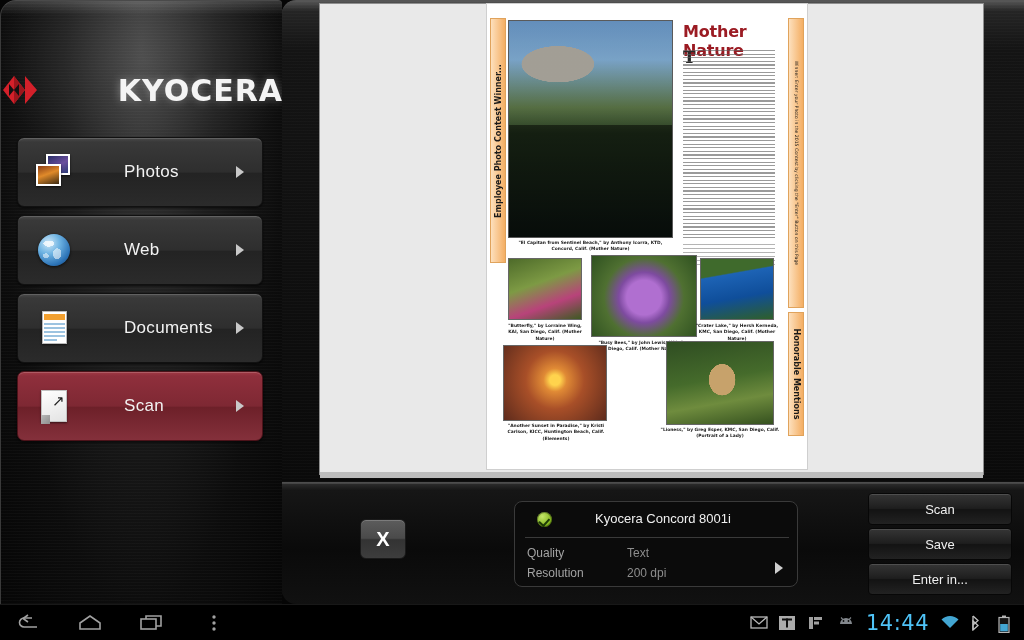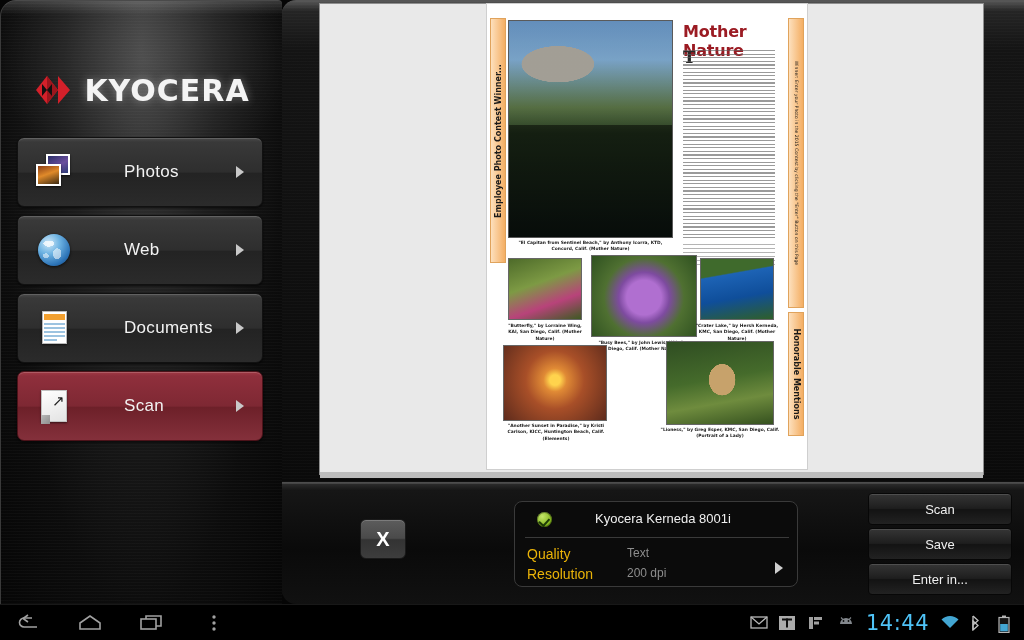--- a/index.html
+++ b/index.html
@@ -28,21 +28,21 @@
     background: linear-gradient(180deg, rgba(255,255,255,.18), rgba(255,255,255,0));
     pointer-events:none;
   }
   .sidebar-glow{
     position:absolute; left:-20px; top:-60px; width:330px; height:240px;
     background: radial-gradient(ellipse at center, rgba(255,255,255,.10) 0%, rgba(255,255,255,0) 65%);
     pointer-events:none;
   }
   .logo-wrap{
     position:absolute; left:0; top:58px; width:282px; height:62px;
-    display:flex; align-items:center; justify-content:center; gap:10px;
+    display:flex; align-items:center; justify-content:space-between; gap:10px;
   }
   .logo-mark{ position:relative; width:40px; height:36px; flex:0 0 auto; }
   .logo-text{
     color:#f4f4f4; font-size:30px; letter-spacing:1px; font-weight:bold;
     font-family:"DejaVu Sans", sans-serif;
     text-shadow: 0 0 10px rgba(255,255,255,.35);
   }
 
   .menu{ position:absolute; left:16px; top:136px; width:246px; }
   .menu-item{
@@ -199,21 +199,21 @@
     background: radial-gradient(circle at 35% 30%, #c5e86a, #7fb219 70%, #5d8c12 100%);
     box-shadow: inset 0 0 0 1px rgba(0,0,0,.35);
   }
   .check-ic:after{
     content:""; position:absolute; left:4px; top:3.5px; width:4.5px; height:7.5px;
     border:solid #123; border-width:0 2px 2px 0; transform:rotate(42deg);
     border-color:#1d3b06;
   }
   .printer-name{ position:absolute; left:80px; top:9px; color:#efefef; font-size:13px; }
   .card-div{ position:absolute; left:10px; top:35px; width:264px; height:1px; background:#3a3a3a; }
-  .prop-label{ position:absolute; left:12px; color:#eab308; font-size:14px; }
+  .prop-label{ position:absolute; left:12px; color:#a3a3a3; font-size:12px; }
   .prop-value{ position:absolute; left:112px; color:#8d8d8d; font-size:12px; }
   .card-arrow{
     position:absolute; right:14px; top:60px; width:0;height:0;
     border-left:8px solid #cfcfcf; border-top:6px solid transparent; border-bottom:6px solid transparent;
   }
   .action-btns{ position:absolute; right:12px; top:10px; width:144px; }
   .act-btn{
     height:32px; margin-bottom:3px; border-radius:4px;
     background: linear-gradient(180deg,#353535 0%, #1e1e1e 48%, #131313 52%, #222 100%);
     border:1px solid #070707; box-shadow: inset 0 1px 0 rgba(255,255,255,.13);
@@ -350,21 +350,21 @@
     </div>
     <div class="scroll-h"></div>
   </div>
 
   <div class="bottom-bar">
 
     <div class="close-btn">X</div>
 
     <div class="settings-card">
       <div class="check-ic"></div>
-      <div class="printer-name">Kyocera Kerneda 8001i</div>
+      <div class="printer-name">Kyocera Concord 8001i</div>
       <div class="card-div"></div>
 
       <div class="prop-label" style="top:44px;">Quality</div>
       <div class="prop-value" style="top:44px;">Text</div>
 
       <div class="prop-label" style="top:64px;">Resolution</div>
       <div class="prop-value" style="top:64px;">200 dpi</div>
 
       <div class="card-arrow"></div>
     </div>

